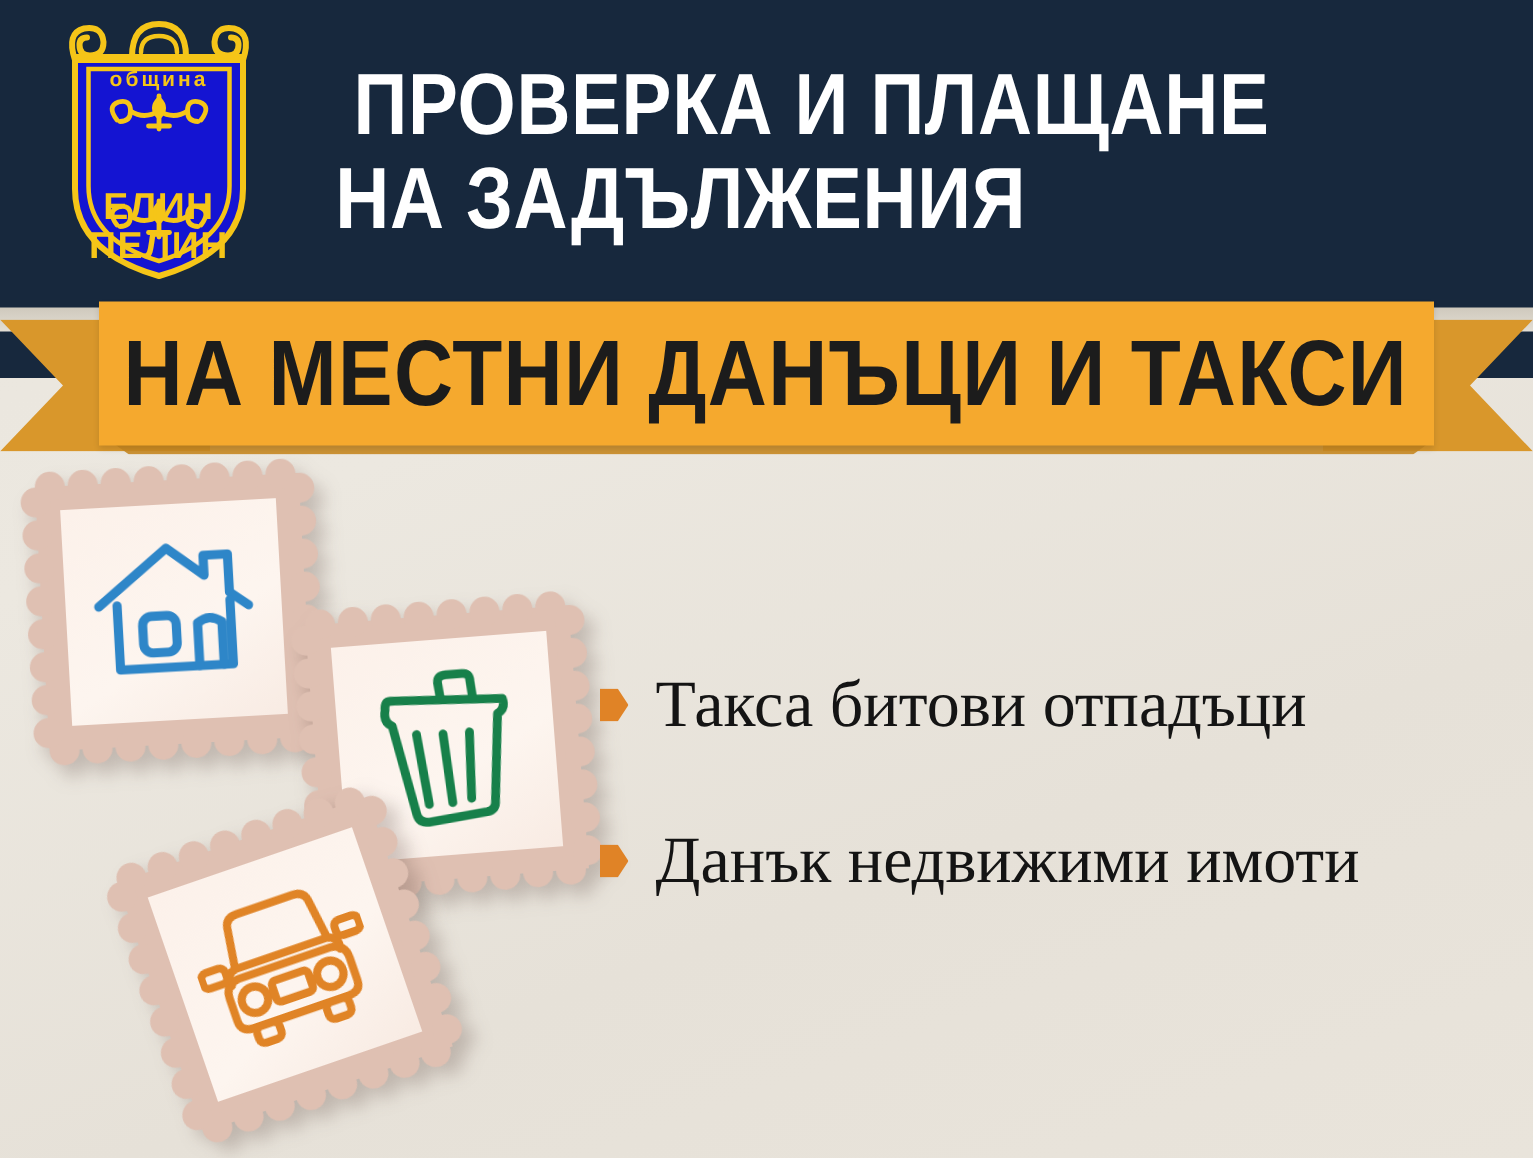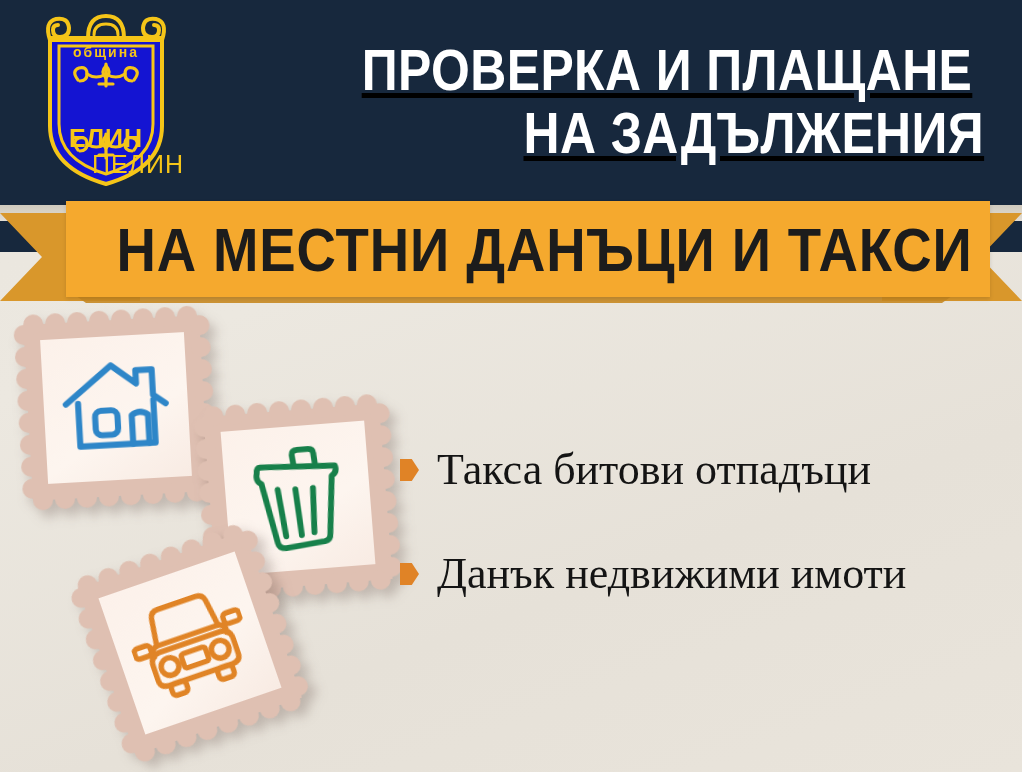--- a/index.html
+++ b/index.html
@@ -43,24 +43,23 @@
   .logo svg { display: block; }
 
   .title-block {
     position: absolute;
     left: 186px;
     top: 12px;
     width: 836px;
     height: 180px;
     display: flex;
     flex-direction: column;
-    align-items: flex-end;
+    align-items: flex-start;
     justify-content: center;
     gap: 0px;
-    text-decoration: underline;
   }
   .title-line {
     color: #ffffff;
     font-family: "Liberation Sans Narrow", "Liberation Sans", sans-serif;
     font-weight: 700;
     font-size: 58px;
     line-height: 1.08;
     letter-spacing: 0.5px;
     transform: scaleX(0.86);
     transform-origin: center center;
@@ -116,21 +115,20 @@
     position: absolute;
     left: 66px;
     top: 2px;
     width: 890px;
     height: 96px;
     background: #f5a92e;
     display: flex;
     align-items: center;
     justify-content: center;
     box-shadow: 0 2px 4px rgba(0,0,0,.12);
-    padding-left: 34px;
   }
   .ribbon-text {
     color: #1c1c1c;
     font-family: "Liberation Sans Narrow", "Liberation Sans", sans-serif;
     font-weight: 700;
     font-size: 62px;
     letter-spacing: 1px;
     transform: scaleX(0.88);
     white-space: nowrap;
   }
@@ -244,21 +242,21 @@
           <path d="M78 126 L78 150"></path>
           <path d="M71 147 L85 147"></path>
         </g>
       </svg>
 
       <div style="position:absolute;left:0;top:36px;width:156px;text-align:center;">
         <div style="color:#f5c518;font-family:'Liberation Sans',sans-serif;font-weight:700;font-size:14px;letter-spacing:2px;">община</div>
       </div>
       <div style="position:absolute;left:0;top:82px;width:156px;text-align:center;line-height:1.02;margin-top:36px;">
         <div style="color:#f5c518;font-family:'Liberation Sans',sans-serif;font-weight:700;font-size:25px;letter-spacing:1px;">ЕЛИН</div>
-        <div style="color:#f5c518;font-family:'Liberation Sans',sans-serif;font-weight:400;font-size:25px;letter-spacing:1px;text-align:right;">ПЕЛИН</div>
+        <div style="color:#f5c518;font-family:'Liberation Sans',sans-serif;font-weight:700;font-size:25px;letter-spacing:1px;">ПЕЛИН</div>
       </div>
     </div>
 
     <div class="title-block">
       <div class="title-line">ПРОВЕРКА И ПЛАЩАНЕ</div>
       <div class="title-line">НА ЗАДЪЛЖЕНИЯ</div>
     </div>
   </div>
 
   <div class="ribbon">

